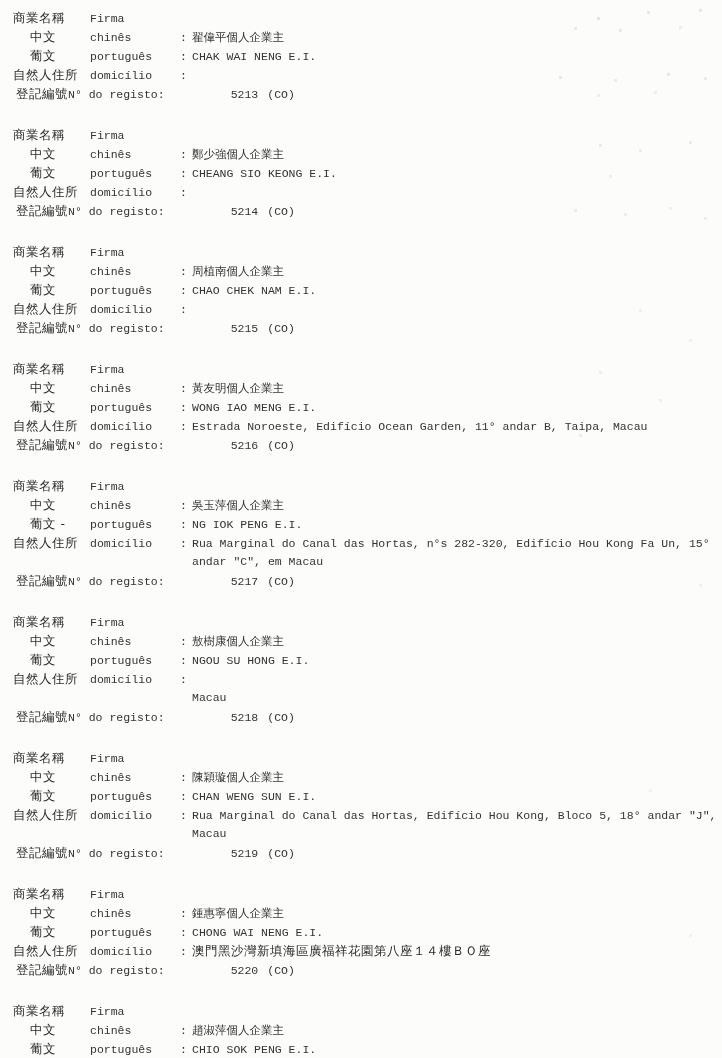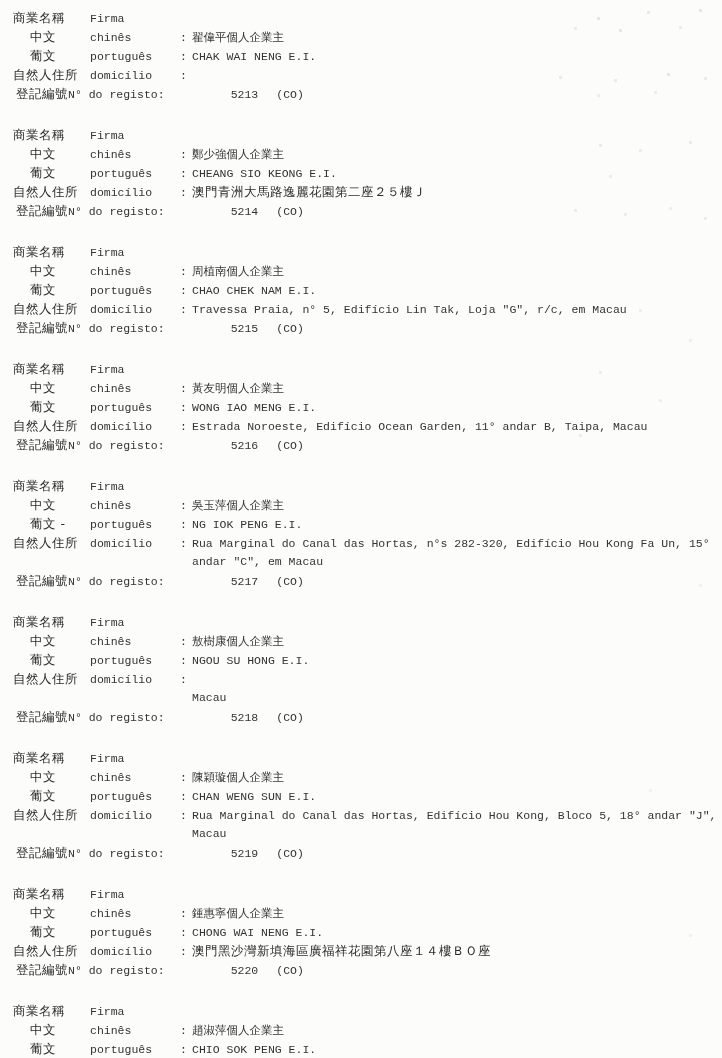--- a/index.html
+++ b/index.html
@@ -30,21 +30,21 @@
   }
   .c1 { flex: 0 0 auto; width: 90px; box-sizing: border-box; padding-left: 13px; }
   .c1.indent { padding-left: 30px; }
   .c2 { flex: 0 0 auto; width: 90px; }
   .colon { flex: 0 0 auto; width: 12px; }
   .value { flex: 0 1 auto; }
   .value.zh-val { font-family: "DejaVu Sans", "Liberation Sans", sans-serif; font-size: 12.5px; color: #2b2b2b; letter-spacing: 0.5px; }
   .wrap-line { padding-left: 192px; }
   .c1r { flex: 0 0 auto; width: 68px; box-sizing: border-box; padding-left: 13px; text-align: right; }
   .reg-num { margin-left: 66px; }
-  .reg-suffix { margin-left: 18px; }
+  .reg-suffix { margin-left: 9px; }
   
   .noise { position: absolute; top: 0; left: 0; width: 1px; height: 1px; pointer-events: none;
     box-shadow:
       598px 18px 0 1px rgba(150,150,150,.22), 648px 12px 0 1px rgba(150,150,150,.18),
       700px 10px 0 1px rgba(150,150,150,.20), 575px 28px 0 1px rgba(150,150,150,.16),
       620px 30px 0 1px rgba(150,150,150,.20), 680px 27px 0 1px rgba(150,150,150,.15),
       560px 77px 0 1px rgba(150,150,150,.18), 615px 80px 0 1px rgba(150,150,150,.16),
       668px 74px 0 1px rgba(150,150,150,.20), 705px 78px 0 1px rgba(150,150,150,.16),
       598px 95px 0 1px rgba(150,150,150,.14), 655px 92px 0 1px rgba(150,150,150,.14),
       600px 145px 0 1px rgba(150,150,150,.16), 640px 150px 0 1px rgba(150,150,150,.14),
@@ -108,21 +108,20 @@
     <div class="line">
       <span class="c1 indent zh">葡文</span>
       <span class="c2">português</span>
       <span class="colon">:</span>
       <span class="value">CHEANG SIO KEONG E.I.</span>
     </div>
     <div class="line">
       <span class="c1 zh">自然人住所</span>
       <span class="c2">domicílio</span>
       <span class="colon">:</span>
-      <span class="value zh-val">澳門青洲大馬路逸麗花園第二座２５樓Ｊ</span>
     </div>
 
     <div class="line">
       <span class="c1r zh">登記編號</span>
       <span>N° do registo:</span>
       <span class="reg-num">5214</span>
       <span class="reg-suffix">(CO)</span>
     </div>
   </div>
 
@@ -140,21 +139,20 @@
     <div class="line">
       <span class="c1 indent zh">葡文</span>
       <span class="c2">português</span>
       <span class="colon">:</span>
       <span class="value">CHAO CHEK NAM E.I.</span>
     </div>
     <div class="line">
       <span class="c1 zh">自然人住所</span>
       <span class="c2">domicílio</span>
       <span class="colon">:</span>
-      <span class="value">Travessa Praia, n° 5, Edifício Lin Tak, Loja "G", r/c, em Macau</span>
     </div>
 
     <div class="line">
       <span class="c1r zh">登記編號</span>
       <span>N° do registo:</span>
       <span class="reg-num">5215</span>
       <span class="reg-suffix">(CO)</span>
     </div>
   </div>
 

